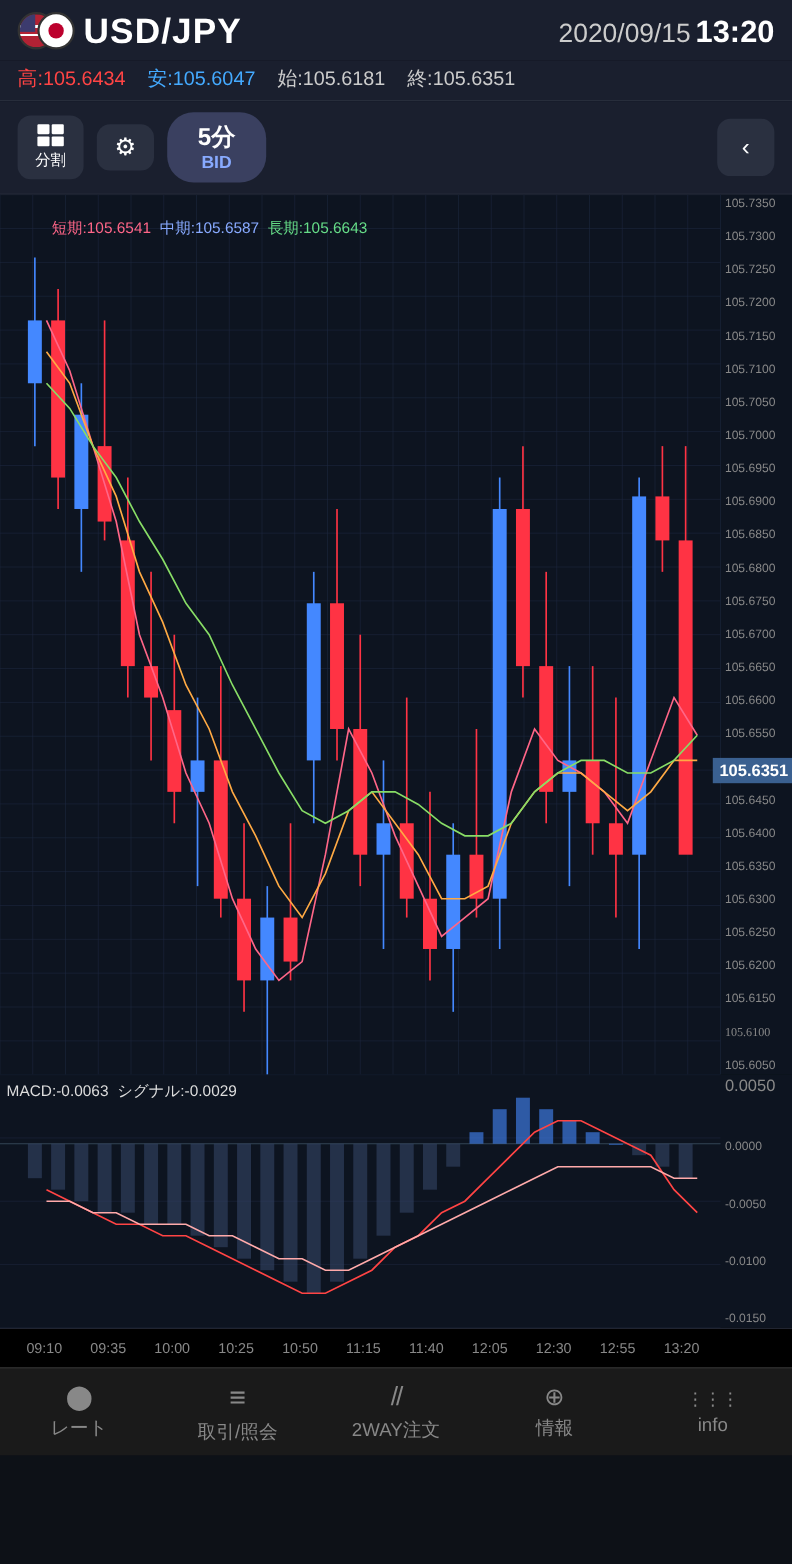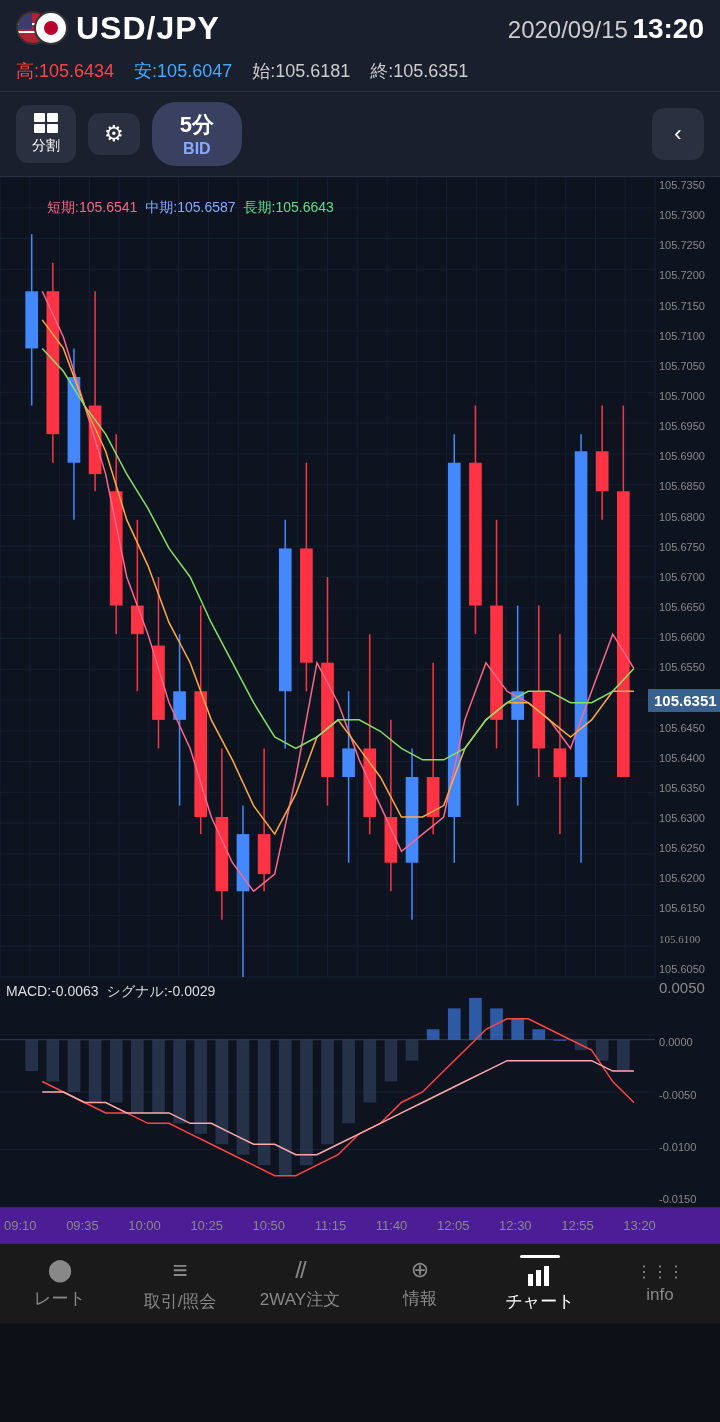--- a/index.html
+++ b/index.html
@@ -214,25 +214,25 @@
       font-size: 14px;
       z-index: 10;
       display: flex;
       gap: 8px;
     }
     .macd-val { color: #dddddd; }
     .signal-val { color: #dddddd; }
 
     
     .time-axis {
-      background: #4c1d95;
+      background: #000000;
       height: 36px;
       display: flex;
       align-items: center;
-      padding: 0 4px;
+      padding: 0 24px;
       border-top: 1px solid #2a2f3e;
     }
     .time-labels {
       display: flex;
       width: 100%;
       justify-content: space-between;
       padding-right: 60px;
     }
     .time-label {
       font-size: 13px;
@@ -610,26 +610,17 @@
     <span class="nav-label">取引/照会</span>
   </div>
   <div class="nav-item">
     <span class="nav-icon" style="font-size:24px; letter-spacing:-2px; color:#888;">//</span>
     <span class="nav-label">2WAY注文</span>
   </div>
   <div class="nav-item">
     <span class="nav-icon">⊕</span>
     <span class="nav-label">情報</span>
   </div>
-  <div class="nav-item active">
-    <div class="nav-active-bar"></div>
-    <svg width="28" height="22">
-      <rect x="2" y="10" width="5" height="12" fill="#fff"></rect>
-      <rect x="10" y="6" width="5" height="16" fill="#fff"></rect>
-      <rect x="18" y="2" width="5" height="20" fill="#fff"></rect>
-    </svg>
-    <span class="nav-label" style="color:#fff;">チャート</span>
-  </div>
   <div class="nav-item">
     <span class="nav-icon" style="font-size:16px;">⋮⋮⋮</span>
     <span class="nav-label">info</span>
   </div>
 </div>
 
 </body></html>

